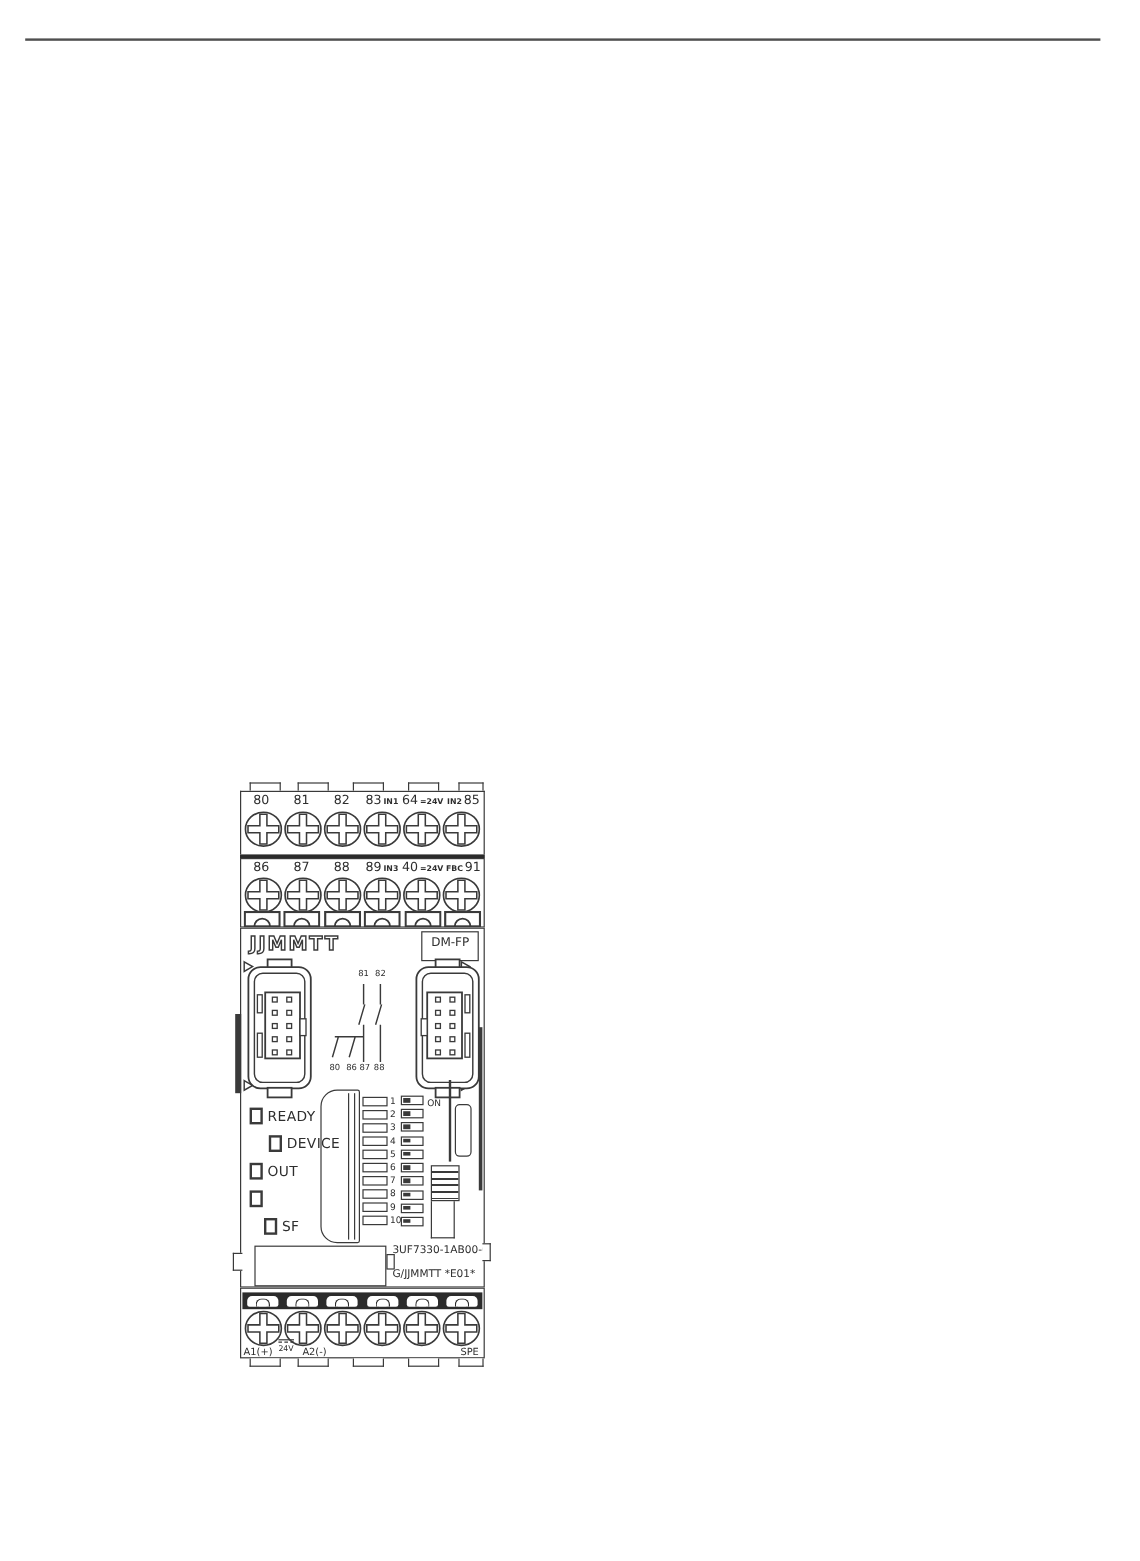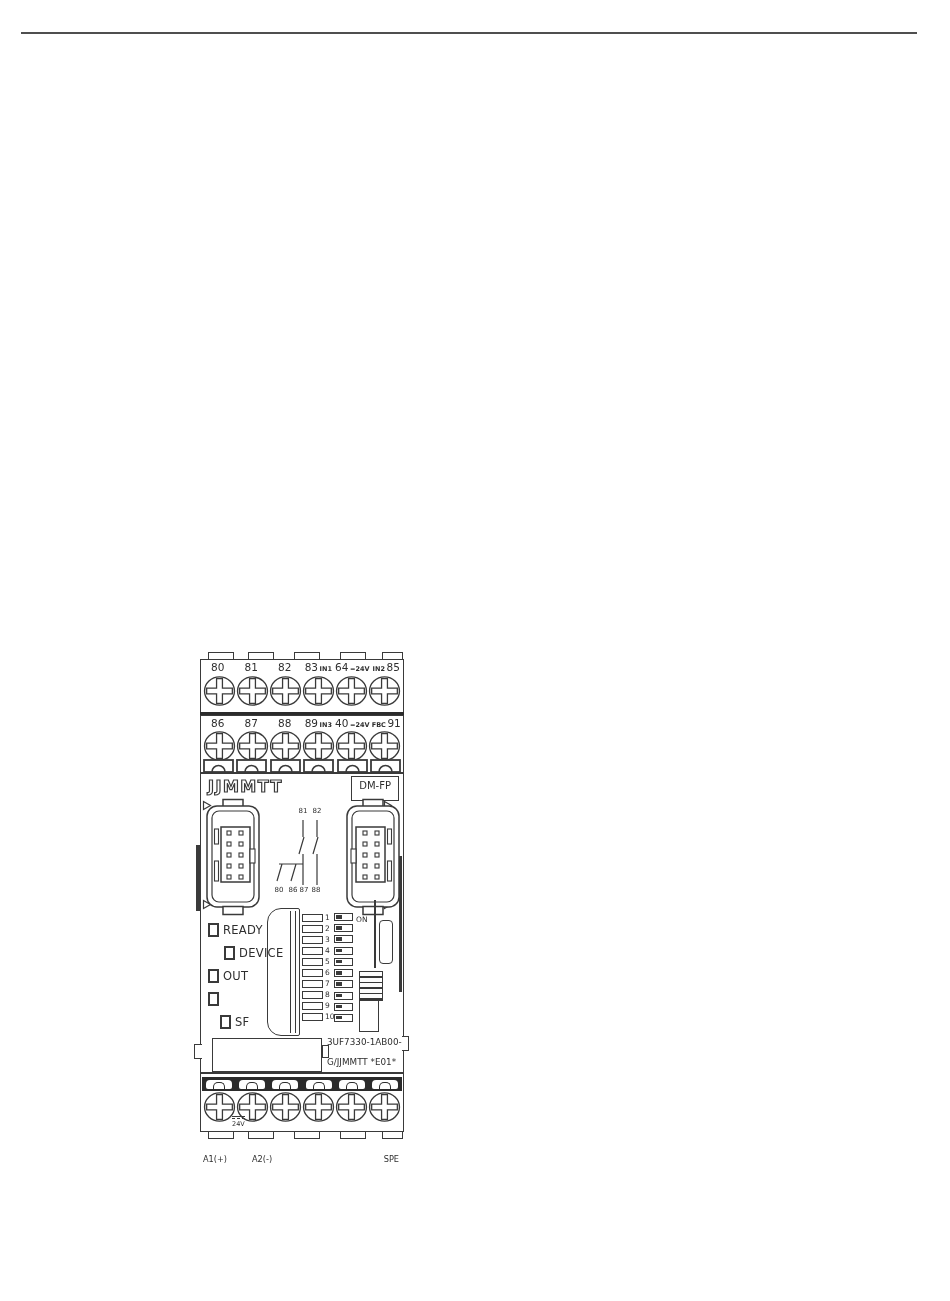--- a/index.html
+++ b/index.html
@@ -95,21 +95,21 @@
   .left-plug  { position:absolute; left:-5px; top:71px; width:5px; height:66px; background:#3a3a3a; }
 
   .plate { position:absolute; left:11px; top:264px; width:110px; height:34px; border:1.8px solid #3a3a3a; }
   .plate-tab { position:absolute; left:121px; top:271px; width:7px; height:13px; border:1.5px solid #3a3a3a; }
   .part-line1 { position:absolute; left:126px; top:263px; font-size:8.8px; white-space:nowrap; }
   .part-line2 { position:absolute; left:126px; top:283px; font-size:8.8px; white-space:nowrap; }
 
   .side-tab-l { position:absolute; left:-7px; top:270px; width:8px; height:15px; border:1.5px solid #3a3a3a; border-right:none; background:#fff; }
   .side-tab-r { position:absolute; right:-6px; top:262px; width:7px; height:15px; border:1.5px solid #3a3a3a; border-left:none; background:#fff; }
 
-  .blab { position:absolute; top:47px; font-size:8.2px; white-space:nowrap;margin-top:33px; }
+  .blab { position:absolute; top:47px; font-size:8.2px; white-space:nowrap; }
   .blab.a1 { left:2px; } .blab.a2 { left:51px; } .blab.spe { right:4px; }
   .dc-wrap { position:absolute; left:31px; top:42px; font-size:6.5px; text-align:center; }
   .dc-wrap .bar { display:block; height:3px; border-top:1px solid #3a3a3a; border-bottom:1px dashed #3a3a3a; margin-bottom:1px; }
 
   .hidden-defs { position:absolute; width:0; height:0; overflow:hidden; }
 </style>
 </head>
 <body>
 
 <svg class="hidden-defs" xmlns="http://www.w3.org/2000/svg" aria-hidden="true">

